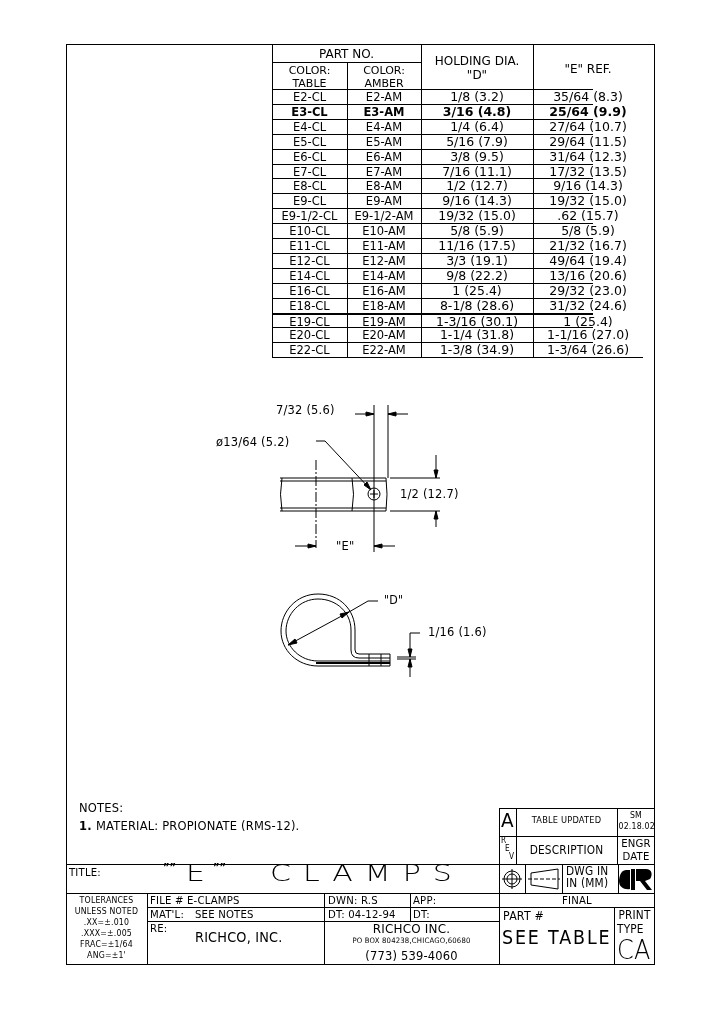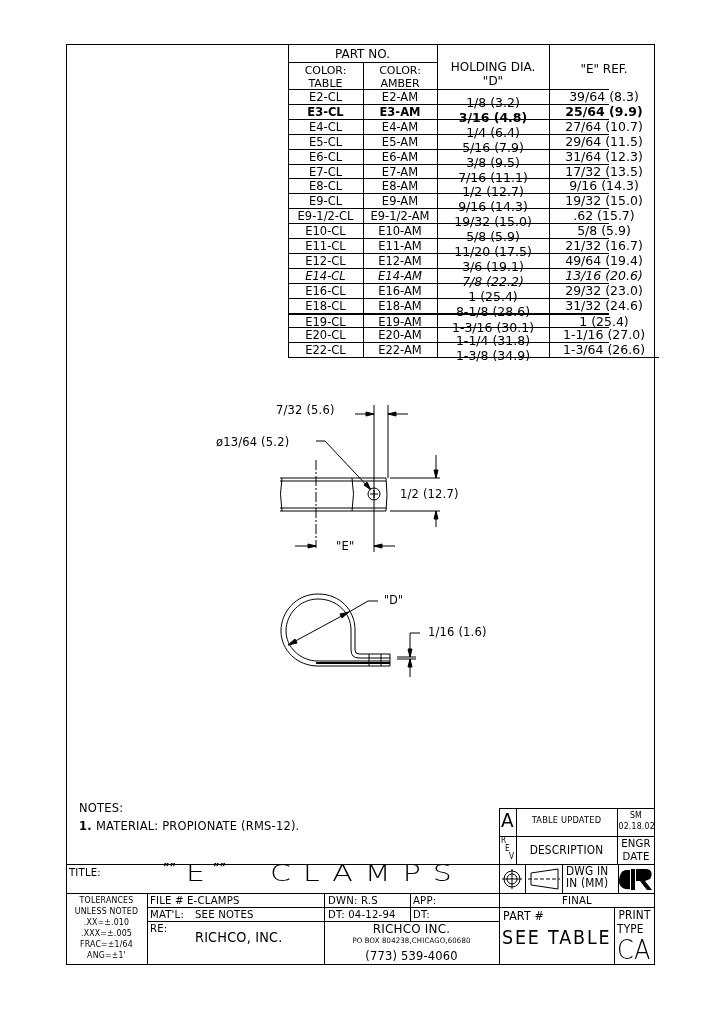--- a/index.html
+++ b/index.html
@@ -7,27 +7,27 @@
          font-family:"DejaVu Sans", sans-serif; color:#000; }
   .abs { position:absolute; }
   .frame { position:absolute; left:66px; top:44px; width:589px; height:921px;
            border:1px solid #000; box-sizing:border-box; }
   .t { position:absolute; font-size:11px; line-height:1; white-space:nowrap;
        font-family:"DejaVu Sans", sans-serif; letter-spacing:0.2px; transform:scaleX(0.92); transform-origin:left top; }
   .c { text-align:center; transform-origin:center top; }
   .hl { position:absolute; height:0; border-top:1px solid #000; }
   .vl { position:absolute; width:0; border-left:1px solid #000; }
   
-  .ptable { position:absolute; left:288px; top:44px; width:371px; height:314px; }
+  .ptable { position:absolute; left:272px; top:44px; width:371px; height:314px; }
   .prow { position:absolute; left:0; width:321px; height:15px; border-top:1px solid #000; box-sizing:border-box; }
   .prow.thick { border-top:2px solid #000; }
   .cell { position:absolute; top:0; height:14px; font-size:11.5px; line-height:14px; text-align:center; white-space:nowrap; }
   .c1 { left:0; width:75px; }
   .c2 { left:75px; width:74px; }
-  .c3 { left:149px; width:112px; font-size:12.5px;margin-top:6px; }
+  .c3 { left:149px; width:112px; font-size:12.5px; }
   .c4 { left:261px; width:110px; font-size:12.5px; }
   svg { position:absolute; left:0; top:0; overflow:visible; }
 </style>
 </head>
 <body>
 
 <div class="frame"></div>
 
 <div class="ptable">
 
@@ -45,21 +45,21 @@
   <div class="cell c2" style="top:33px;font-size:11px;">AMBER</div>
   <div class="cell c3" style="top:10px;font-size:12px;">HOLDING DIA.</div>
   <div class="cell c3" style="top:24px;font-size:12px;">"D"</div>
   <div class="cell c4" style="top:18px;font-size:12px;">"E" REF.</div>
 
   <div id="rows">
       <div class="prow" style="top: 45px;">
         <div class="cell c1">E2-CL</div>
         <div class="cell c2">E2-AM</div>
         <div class="cell c3">1/8 (3.2)</div>
-        <div class="cell c4">39/64 (8.3)</div>
+        <div class="cell c4">35/64 (8.3)</div>
       </div>
       <div class="prow" style="top: 59.9px; font-weight: bold;">
         <div class="cell c1">E3-CL</div>
         <div class="cell c2">E3-AM</div>
         <div class="cell c3">3/16 (4.8)</div>
         <div class="cell c4">25/64 (9.9)</div>
       </div>
       <div class="prow" style="top: 74.8px; text-decoration: underline;">
         <div class="cell c1">E4-CL</div>
         <div class="cell c2">E4-AM</div>
@@ -104,33 +104,33 @@
       </div>
       <div class="prow" style="top: 179.1px;">
         <div class="cell c1">E10-CL</div>
         <div class="cell c2">E10-AM</div>
         <div class="cell c3">5/8 (5.9)</div>
         <div class="cell c4">5/8 (5.9)</div>
       </div>
       <div class="prow" style="top: 194px;">
         <div class="cell c1">E11-CL</div>
         <div class="cell c2">E11-AM</div>
-        <div class="cell c3">11/20 (17.5)</div>
+        <div class="cell c3">11/16 (17.5)</div>
         <div class="cell c4">21/32 (16.7)</div>
       </div>
       <div class="prow" style="top: 208.9px;">
         <div class="cell c1">E12-CL</div>
         <div class="cell c2">E12-AM</div>
-        <div class="cell c3">3/6 (19.1)</div>
+        <div class="cell c3">3/3 (19.1)</div>
         <div class="cell c4">49/64 (19.4)</div>
       </div>
-      <div class="prow" style="top: 223.8px; font-style: italic;">
+      <div class="prow" style="top: 223.8px;">
         <div class="cell c1">E14-CL</div>
         <div class="cell c2">E14-AM</div>
-        <div class="cell c3">7/8 (22.2)</div>
+        <div class="cell c3">9/8 (22.2)</div>
         <div class="cell c4">13/16 (20.6)</div>
       </div>
       <div class="prow" style="top: 238.7px;">
         <div class="cell c1">E16-CL</div>
         <div class="cell c2">E16-AM</div>
         <div class="cell c3">1 (25.4)</div>
         <div class="cell c4">29/32 (23.0)</div>
       </div>
       <div class="prow" style="top: 253.6px;">
         <div class="cell c1">E18-CL</div>

